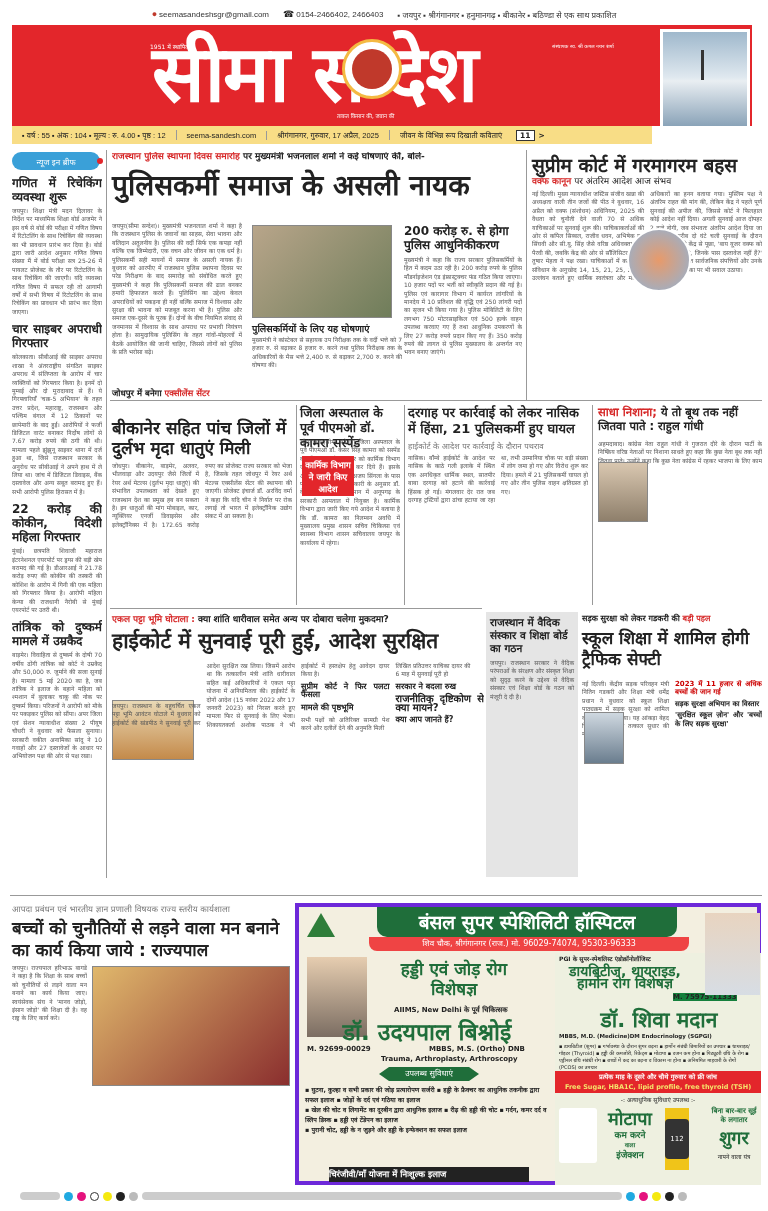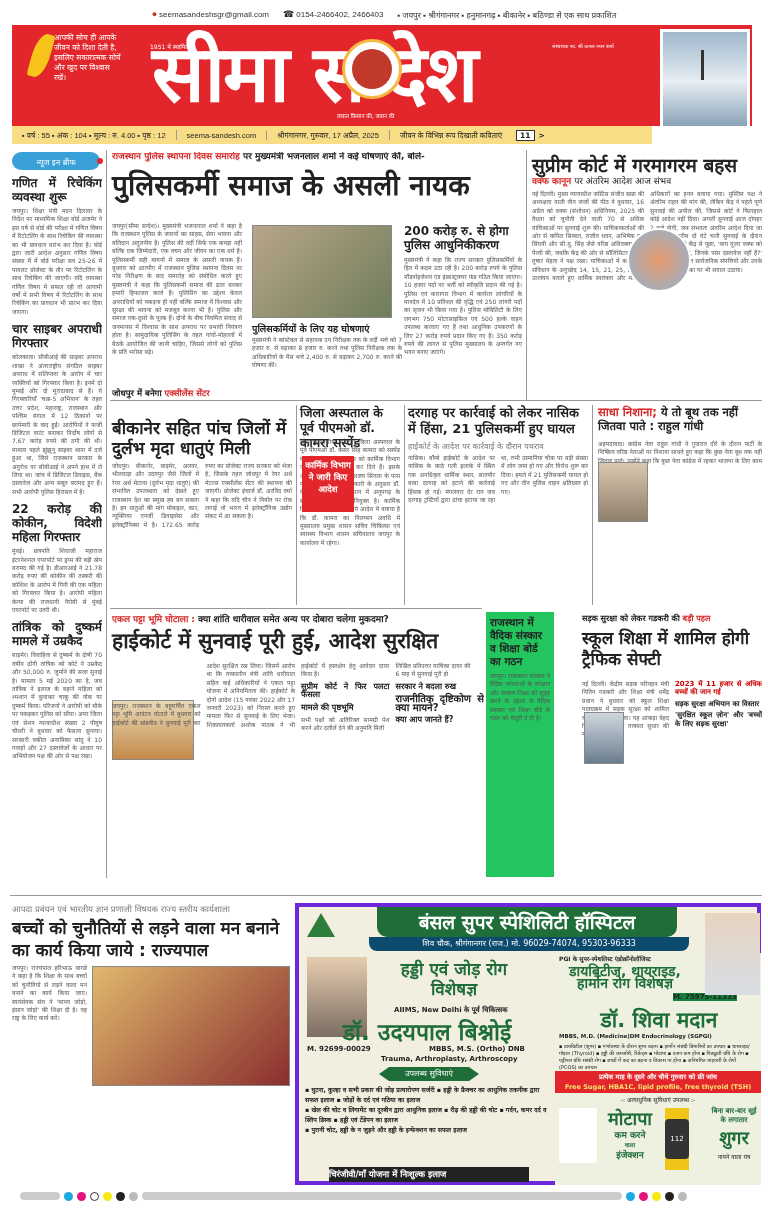--- a/index.html
+++ b/index.html
@@ -24,40 +24,36 @@
 .hd{font-family:"DejaVu Sans",sans-serif;color:#222;font-weight:bold}
 .red{color:#d62828}
 .pill{position:absolute;left:12px;top:152px;width:88px;height:18px;background:#3aa0d8;border-radius:9px;color:#fff;font-size:8px;display:flex;align-items:center;justify-content:center}
 .pill:after{content:"";position:absolute;right:-3px;top:6px;width:6px;height:6px;border-radius:50%;background:#e3262b}
 .vr{position:absolute;width:1px;background:#999}
 .hr{position:absolute;height:1px;background:#999}
 .img{position:absolute;background:linear-gradient(135deg,#b8a58a,#6f7d5a);border:1px solid #888}
 .redbox{position:absolute;background:#e3262b;color:#fff;font-size:8.5px;font-weight:bold;text-align:center;line-height:12px;padding:3px}
 .ad{position:absolute;left:295px;top:903px;width:466px;height:282px;border:4px solid #6d28d9;background:#f3efe0}
 .adtitle{position:absolute;left:78px;top:0;width:300px;height:30px;background:#1f6e3a;border-radius:0 0 10px 10px;color:#fff;font-size:19px;font-weight:bold;text-align:center;line-height:30px}
-.adsub{position:absolute;left:70px;top:30px;width:320px;height:14px;background:#0c4a6e;color:#fff;font-size:8px;text-align:center;line-height:14px;border-radius:0 0 8px 8px}
+.adsub{position:absolute;left:70px;top:30px;width:320px;height:14px;background:#ef4444;color:#fff;font-size:8px;text-align:center;line-height:14px;border-radius:0 0 8px 8px}
 .green{color:#1f6e3a}
 .regmarks{position:absolute;left:0;top:1190px;width:768px;height:12px;display:flex;align-items:center;gap:4px;padding-left:20px}
 .dot{width:9px;height:9px;border-radius:50%}
 .bar{height:8px;background:#ccc;border-radius:4px}
 </style>
 </head>
 <body>
 
 <div class="topbar">
   <span><span class="ic">●</span><span>seemasandeshsgr@gmail.com</span></span>
   <span><span class="ic" style="color:#222">☎</span><span>0154-2466402, 2466403</span></span>
   <span>▪ जयपुर ▪ श्रीगंगानगर ▪ हनुमानगढ़ ▪ बीकानेर ▪ बठिण्डा से एक साथ प्रकाशित</span>
 </div>
 
 <div class="mast">
-  <div class="quote">
-    <div class="qmark"></div>
-    <span>आपकी सोच ही आपके जीवन को दिशा देती है, इसलिए सकारात्मक सोचें और खुद पर विश्वास रखें।</span>
-  </div>
   <div class="est">1951 में स्थापित</div>
   <div class="title">सीमा सन्देश</div>
   <div class="logo">
       <div class="in"></div>
     </div>
   <div class="tag">ताकत किसान की, जवान की</div>
   <div class="founder">संस्थापक स्व. श्री कमल नयन शर्मा</div>
   <div class="photo">
       <div class="tree"></div>
     </div>
@@ -112,21 +108,21 @@
 <div style="position:absolute;left:112px;top:387px;font-size:8.5px;font-weight:bold">
   <span>जोधपुर में बनेगा</span>
   <span class="red">एक्सीलेंस सेंटर</span>
 </div>
 <div class="hd" style="position:absolute;left:112px;top:418px;width:180px;font-size:17px;line-height:20px">बीकानेर सहित पांच जिलों में दुर्लभ मृदा धातुएं मिली</div>
 <div class="col" style="left:112px;top:462px;width:180px;height:140px;column-count:2;column-gap:6px">जोधपुर। बीकानेर, बाड़मेर, अलवर, भीलवाड़ा और उदयपुर जैसे जिलों में रेयर अर्थ मेटल्स (दुर्लभ मृदा धातुएं) की संभावित उपलब्धता को देखते हुए राजस्थान देश का प्रमुख हब बन सकता है। इन धातुओं की मांग मोबाइल, कार, न्यूक्लियर एनर्जी डिवाइसेस और इलेक्ट्रॉनिक्स में है। 172.65 करोड़ रुपए का प्रोजेक्ट राज्य सरकार को भेजा है, जिसके तहत जोधपुर में रेयर अर्थ मेटल्स एक्सीलेंस सेंटर की स्थापना की जाएगी। प्रोजेक्ट इंचार्ज डॉ. अरविंद वर्मा ने कहा कि यदि चीन ने निर्यात पर रोक लगाई तो भारत में इलेक्ट्रॉनिक उद्योग संकट में आ सकता है।</div>
 <div class="vr" style="left:296px;top:405px;height:200px"></div>
 
 <div class="hd" style="position:absolute;left:300px;top:405px;width:100px;font-size:12.5px;line-height:15px">जिला अस्पताल के पूर्व पीएमओ डॉ. कामरा सस्पेंड</div>
 <div class="col" style="left:300px;top:438px;width:100px;height:165px">श्रीगंगानगर(सीमा संदेश)। जिला अस्पताल के पूर्व पीएमओ डॉ. केसर सिंह कामरा को सस्पेंड कर दिया गया है। बुधवार को कार्मिक विभाग जयपुर ने आदेश जारी कर दिये हैं। इसके आदेश सीएमएचओ डॉ. अजय सिंगला के पास पहुंच गये हैं। मिली जानकारी के अनुसार डॉ. केसर सिंह कामरा वर्तमान में अनूपगढ़ के सरकारी अस्पताल में नियुक्त है। कार्मिक विभाग द्वारा जारी किए गये आदेश में बताया है कि डॉ. कामरा का निलम्बन अवधि में मुख्यालय प्रमुख शासन सचिव चिकित्सा एवं स्वास्थ्य विभाग शासन सचिवालय जयपुर के कार्यालय में रहेगा।</div>
-<div class="redbox" style="left:302px;top:456px;width:52px;height:56px">कार्मिक विभाग ने जारी किए आदेश</div>
+<div class="redbox" style="left:302px;top:456px;width:52px;height:40px">कार्मिक विभाग ने जारी किए आदेश</div>
 <div class="vr" style="left:404px;top:405px;height:200px"></div>
 
 <div class="hd" style="position:absolute;left:408px;top:405px;width:180px;font-size:13px;line-height:16px">दरगाह पर कार्रवाई को लेकर नासिक में हिंसा, 21 पुलिसकर्मी हुए घायल</div>
 <div style="position:absolute;left:408px;top:440px;width:180px;font-size:8px;color:#777">हाईकोर्ट के आदेश पर कार्रवाई के दौरान पथराव</div>
 <div class="col" style="left:408px;top:454px;width:180px;height:150px;column-count:2;column-gap:6px">नासिक। बॉम्बे हाईकोर्ट के आदेश पर नासिक के काठे गली इलाके में स्थित एक अनधिकृत धार्मिक स्थल, सातपीर बाबा दरगाह को हटाने की कार्रवाई हिंसक हो गई। मंगलवार देर रात जब दरगाह ट्रस्टियों द्वारा ढांचा हटाया जा रहा था, तभी उस्मानिया चौक पर बड़ी संख्या में लोग जमा हो गए और विरोध शुरू कर दिया। हमले में 21 पुलिसकर्मी घायल हो गए और तीन पुलिस वाहन क्षतिग्रस्त हो गए।</div>
 <div class="vr" style="left:592px;top:405px;height:200px"></div>
 
 <div class="hd" style="position:absolute;left:598px;top:405px;width:164px;font-size:11.5px;line-height:14px">
   <span class="red">साधा निशाना;</span>
   <span>ये तो बूथ तक नहीं जितवा पाते : राहुल गांधी</span>
@@ -148,21 +144,21 @@
   <div class="hd" style="font-size:8px;margin:4px 0">सुप्रीम कोर्ट ने फिर पलटा फैसला</div>
   <div class="hd" style="font-size:8px;margin:4px 0">मामले की पृष्ठभूमि</div>
   <div>सभी पक्षों को अतिरिक्त सामग्री पेश करने और दलीलें देने की अनुमति मिली</div>
   <div>लिखित प्रतिउत्तर याचिका दायर की</div>
   <div>6 माह में सुनवाई पूरी हो</div>
   <div class="hd" style="font-size:8px;margin:4px 0">सरकार ने बदला रुख</div>
   <div class="hd" style="font-size:10px;margin:4px 0">राजनीतिक दृष्टिकोण से क्या मायने?</div>
   <div class="hd" style="font-size:8px;margin:4px 0">क्या आप जानते हैं?</div>
 </div>
 
-<div style="position:absolute;left:486px;top:612px;width:68px;height:265px;background:#22c55e">
+<div style="position:absolute;left:486px;top:612px;width:92px;height:265px;background:#e5e5e5">
   <div class="hd" style="padding:4px;font-size:10.5px;line-height:13px">राजस्थान में वैदिक संस्कार व शिक्षा बोर्ड का गठन</div>
   <div class="col" style="position:static;padding:0 4px;height:200px">जयपुर। राजस्थान सरकार ने वैदिक परंपराओं के संरक्षण और संस्कृत शिक्षा को सुदृढ़ करने के उद्देश्य से वैदिक संस्कार एवं शिक्षा बोर्ड के गठन को मंजूरी दे दी है।</div>
 </div>
 
 <div style="position:absolute;left:582px;top:612px;font-size:8px;font-weight:bold">
   <span>सड़क सुरक्षा को लेकर गडकरी की</span>
   <span class="red">बड़ी पहल</span>
 </div>
 <div class="hd" style="position:absolute;left:582px;top:628px;width:180px;font-size:17px;line-height:21px">स्कूल शिक्षा में शामिल होगी ट्रैफिक सेफ्टी</div>
 <div class="col" style="left:582px;top:680px;width:180px;height:195px;column-count:2;column-gap:6px">

